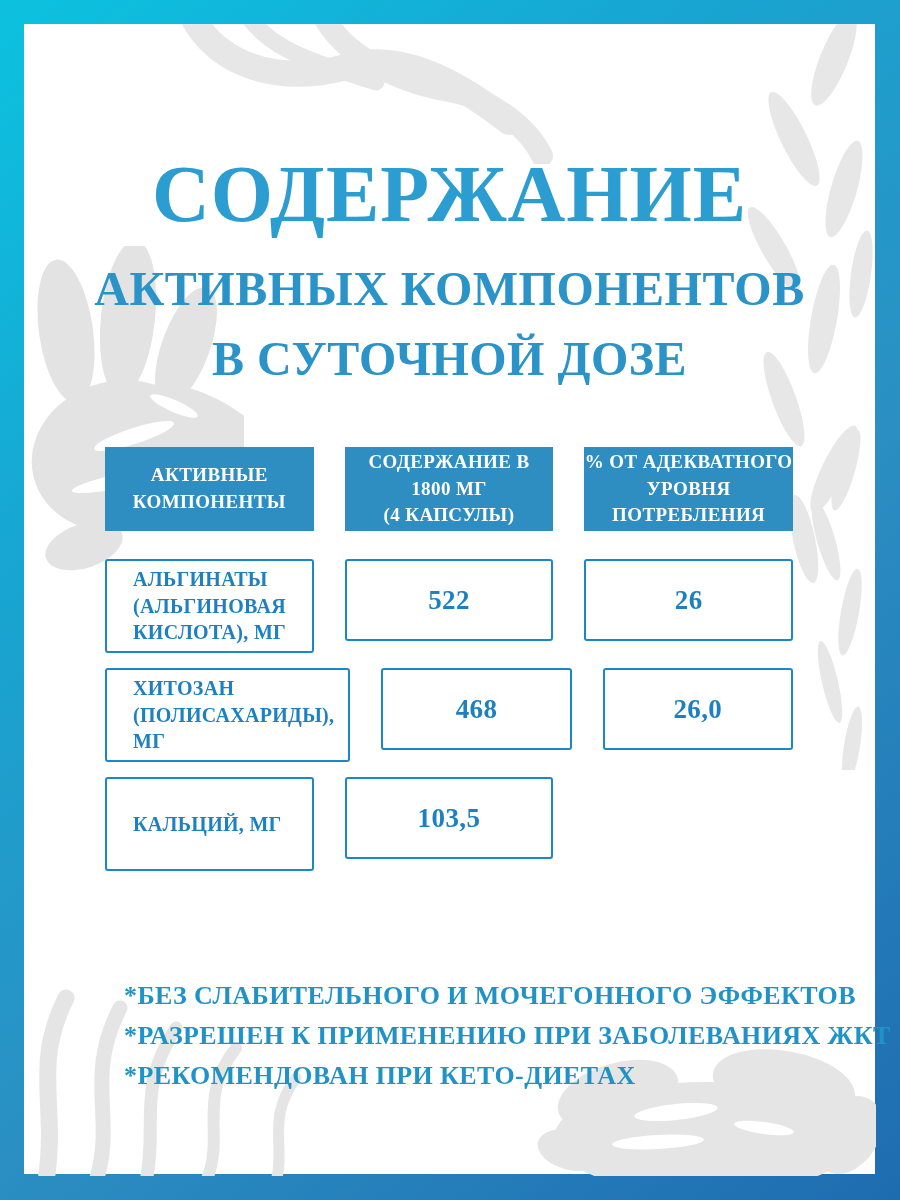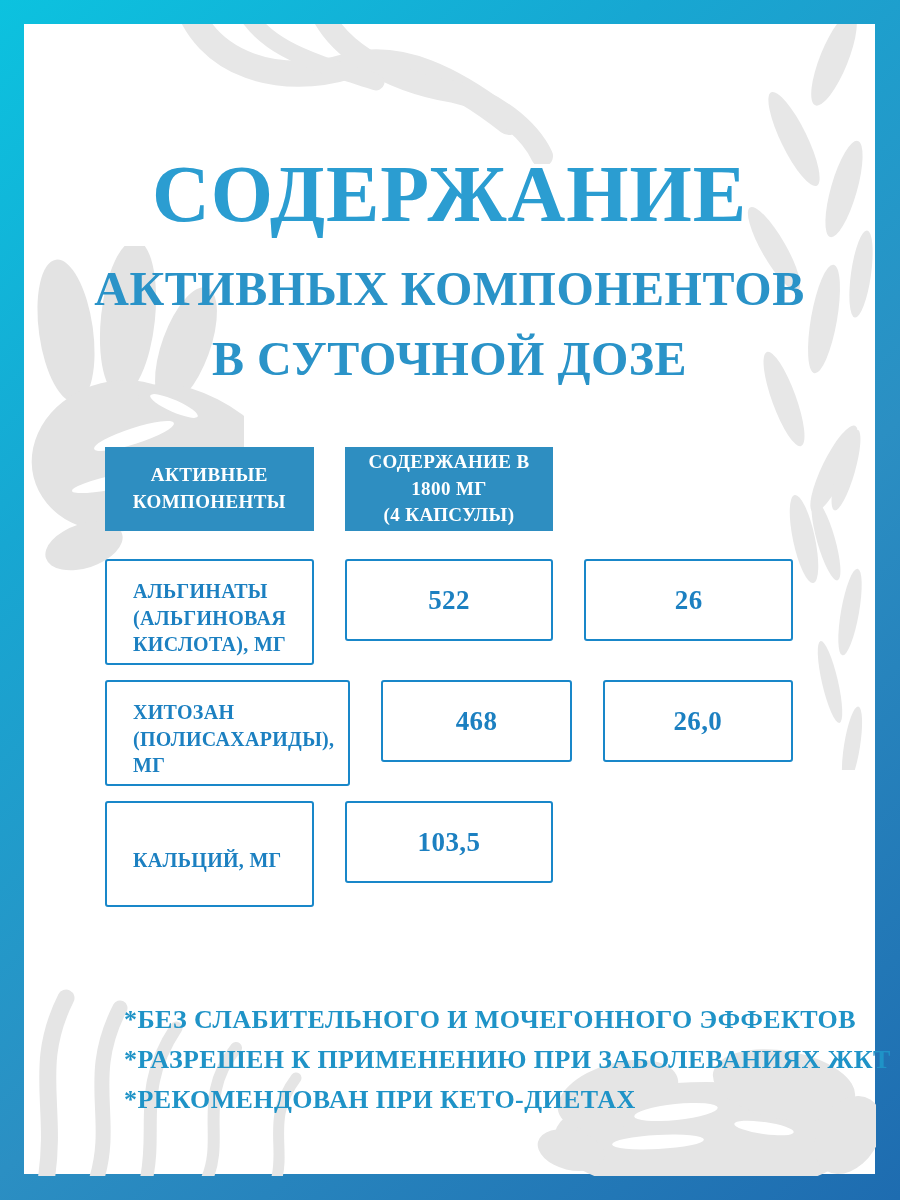--- a/index.html
+++ b/index.html
@@ -28,24 +28,24 @@
   .hcell{
     height:84px;background:#2e8ec1;color:#ffffff;
     display:flex;flex-direction:column;align-items:center;justify-content:center;
     font-size:19px;font-weight:700;text-align:center;line-height:1.4;letter-spacing:0.4px;
   }
   .tbody{margin-top:28px;display:flex;flex-direction:column;row-gap:15px;}
   .cell{
     height:78px;background:#ffffff;border:2px solid #1987c9;border-radius:3px;
     color:#1c80c1;font-weight:700;display:flex;align-items:center;
   }
-  .cell.name{justify-content:flex-start;text-align:left;padding:18px 14px 6px 26px;font-size:20px;line-height:1.32;letter-spacing:0.3px;}
+  .cell.name{justify-content:flex-start;text-align:left;padding:6px 14px 6px 26px;font-size:20px;line-height:1.32;letter-spacing:0.3px;}
   .cell.num{justify-content:center;text-align:center;font-size:27px;letter-spacing:0.4px;}
 
-  .footnotes{position:absolute;left:100px;top:976px;z-index:2;}
+  .footnotes{position:absolute;left:100px;top:952px;z-index:2;}
   .footnote{font-size:26px;font-weight:700;color:#1f93c7;line-height:40px;letter-spacing:0.4px;white-space:nowrap;}
 </style>
 </head>
 <body>
 
 <div class="canvas">
   <div class="panel">
 
     <svg class="decor" style="left:120px;top:0;" width="420" height="140" viewBox="0 0 420 140">
       <g fill="none" stroke="#e7e7e7" stroke-linecap="round">
@@ -132,20 +132,25 @@
       <div class="thead">
         <div class="hcell">
           <span>АКТИВНЫЕ</span>
           <span>КОМПОНЕНТЫ</span>
         </div>
         <div class="hcell">
           <span>СОДЕРЖАНИЕ В</span>
           <span>1800 МГ</span>
           <span>(4 КАПСУЛЫ)</span>
         </div>
+        <div class="hcell">
+          <span>% ОТ АДЕКВАТНОГО</span>
+          <span>УРОВНЯ</span>
+          <span>ПОТРЕБЛЕНИЯ</span>
+        </div>
       </div>
       <div class="tbody">
         <div class="trow">
           <div class="cell name">АЛЬГИНАТЫ (АЛЬГИНОВАЯ КИСЛОТА), МГ</div>
           <div class="cell num">522</div>
           <div class="cell num">26</div>
         </div>
         <div class="trow">
           <div class="cell name">ХИТОЗАН (ПОЛИСАХАРИДЫ), МГ</div>
           <div class="cell num">468</div>

